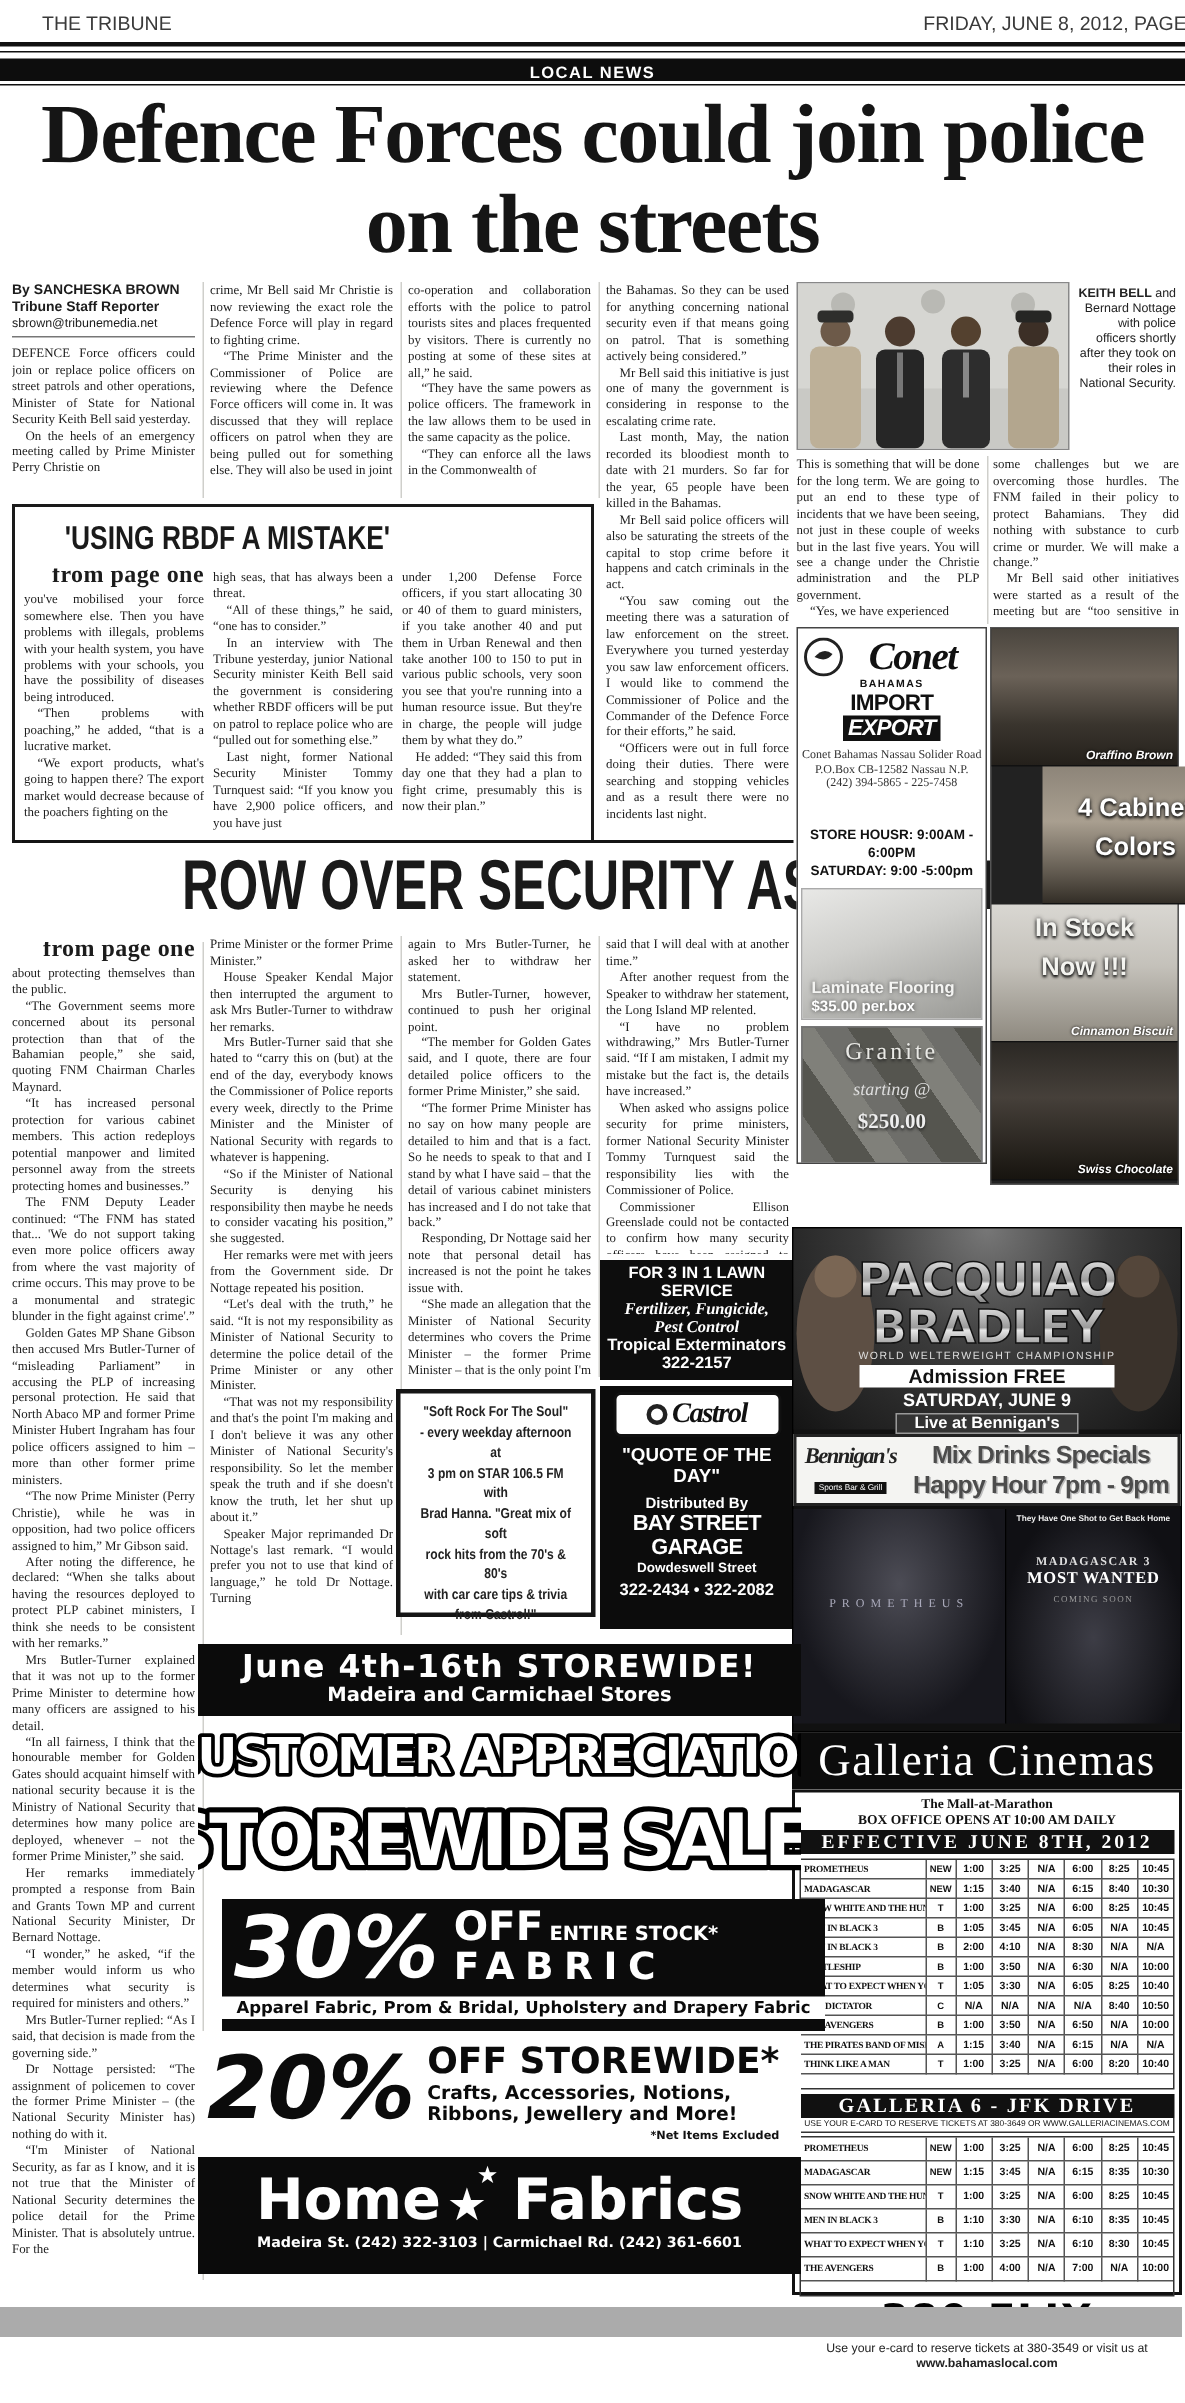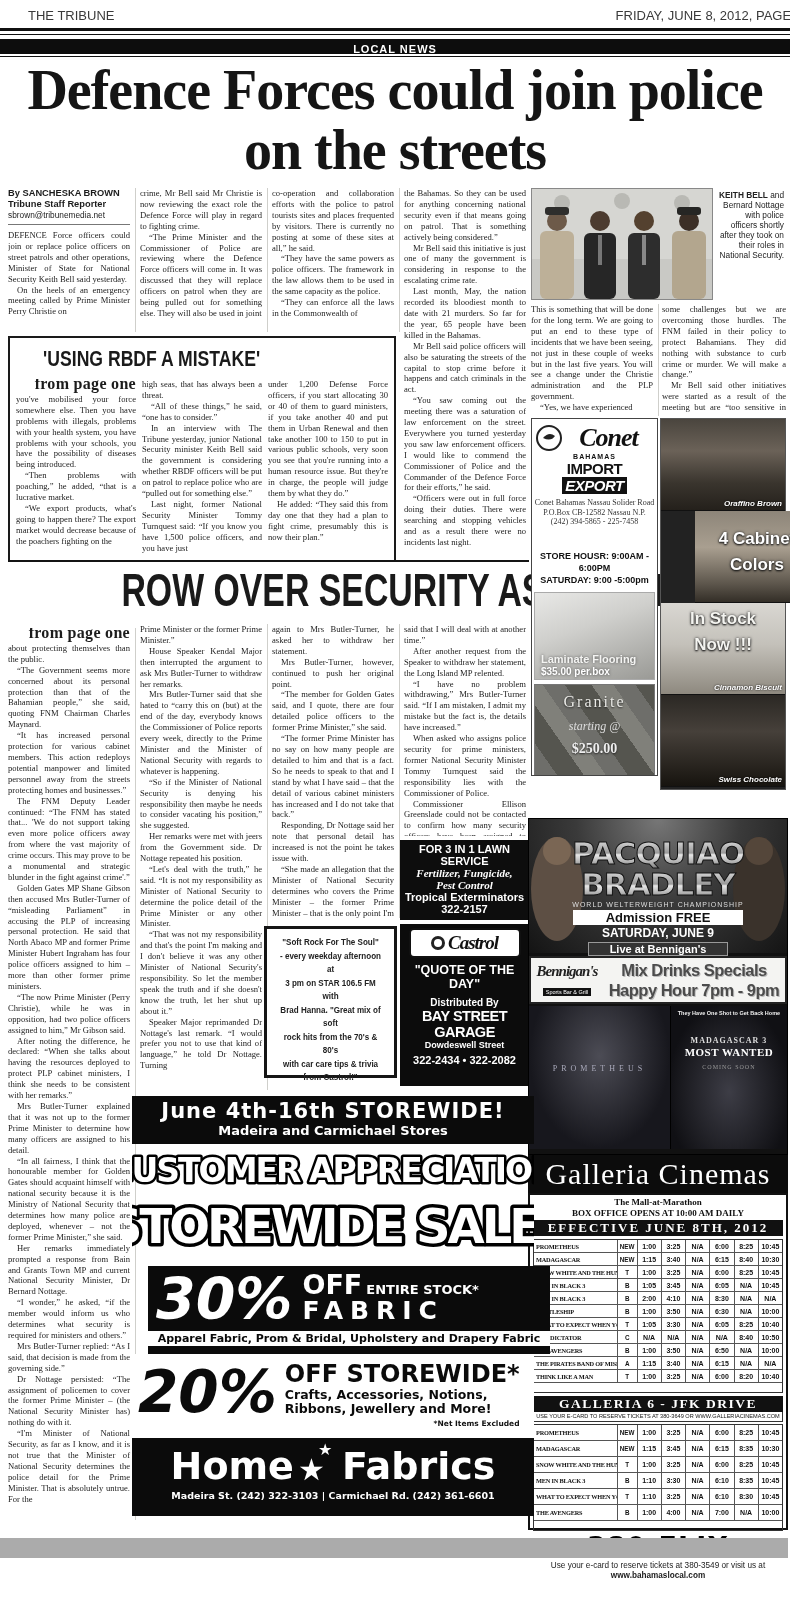--- a/index.html
+++ b/index.html
@@ -109,21 +109,21 @@
                   text-align:center; color:#222; transform:scaleX(0.92); transform-origin:center; }
 
   
   .pac { left:528px; top:818px; width:260px; height:337px; background:#111; border:1px solid #000; }
   .pac-main { position:relative; height:134px;
               background:radial-gradient(ellipse at 50% 0%,#777 0%,#3a3a3a 45%,#141414 100%); }
   .pac-sub { text-align:center; color:#ddd; font-family:"Liberation Sans", sans-serif; font-size:7px; letter-spacing:1px; }
   .pac-adm { width:170px; margin:2px auto 0; background:#fff; color:#111; font-family:"Liberation Sans", sans-serif;
              font-weight:bold; font-size:13px; text-align:center; }
   .pac-date { text-align:center; color:#fff; font-family:"Liberation Sans", sans-serif; font-weight:bold; font-size:12px; margin-top:1px; }
-  .pac-live { width:140px; margin:2px auto 0; background:#333; border:1px solid #999; color:#fff;
+  .pac-live { width:122px; margin:2px auto 0; background:#333; border:1px solid #999; color:#fff;
               font-family:"Liberation Sans", sans-serif; font-weight:bold; font-size:11px; text-align:center; }
   .benn { margin-top:3px; height:48px; background:#f4f4f2; border:2px solid #222; display:flex; align-items:center; }
   .benn-logo { width:72px; text-align:center; }
   .benn-logo .scr { font-size:15px; font-weight:bold; font-style:italic; letter-spacing:-1px; color:#222; }
   .benn-logo .tag { background:#111; color:#fff; font-family:"Liberation Sans", sans-serif; font-size:5.5px; padding:1px 3px; display:inline-block; }
   .benn-lines { flex:1; text-align:center; color:#4c4c4c; font-family:"Liberation Sans", sans-serif;
                 font-weight:bold; font-size:16.5px; line-height:20px; letter-spacing:-0.5px;
                 text-shadow:1px 1px 0 #bbb; }
   .posters { display:flex; height:143px; margin-top:2px; }
   .poster-l { width:55%; position:relative; background:radial-gradient(ellipse at 50% 35%,#4c4c55 0%,#17171d 70%); border-right:1px solid #000; }
@@ -294,21 +294,21 @@
             <p class="para">you've mobilised your force somewhere else. Then you have problems with illegals, problems with your health system, you have problems with your schools, you have the possibility of diseases being introduced.</p>
             <p class="para">“Then problems with poaching,” he added, “that is a lucrative market.</p>
             <p class="para">“We export products, what's going to happen there? The export market would decrease because of the poachers fighting on the</p>
           </div>
       </div>
       <div class="rbdf-col newsbody">
         <div>
             <p class="para">high seas, that has always been a threat.</p>
             <p class="para">“All of these things,” he said, “one has to consider.”</p>
             <p class="para">In an interview with The Tribune yesterday, junior National Security minister Keith Bell said the government is considering whether RBDF officers will be put on patrol to replace police who are “pulled out for something else.”</p>
-            <p class="para">Last night, former National Security Minister Tommy Turnquest said: “If you know you have 1,500 police officers, and you have just</p>
+            <p class="para">Last night, former National Security Minister Tommy Turnquest said: “If you know you have 2,900 police officers, and you have just</p>
           </div>
       </div>
       <div class="rbdf-col newsbody">
         <div>
             <p class="para">under 1,200 Defense Force officers, if you start allocating 30 or 40 of them to guard ministers, if you take another 40 and put them in Urban Renewal and then take another 100 to 150 to put in various public schools, very soon you see that you're running into a human resource issue. But they're in charge, the people will judge them by what they do.”</p>
             <p class="para">He added: “They said this from day one that they had a plan to fight crime, presumably this is now their plan.”</p>
           </div>
       </div>
     </div>
   </section>

